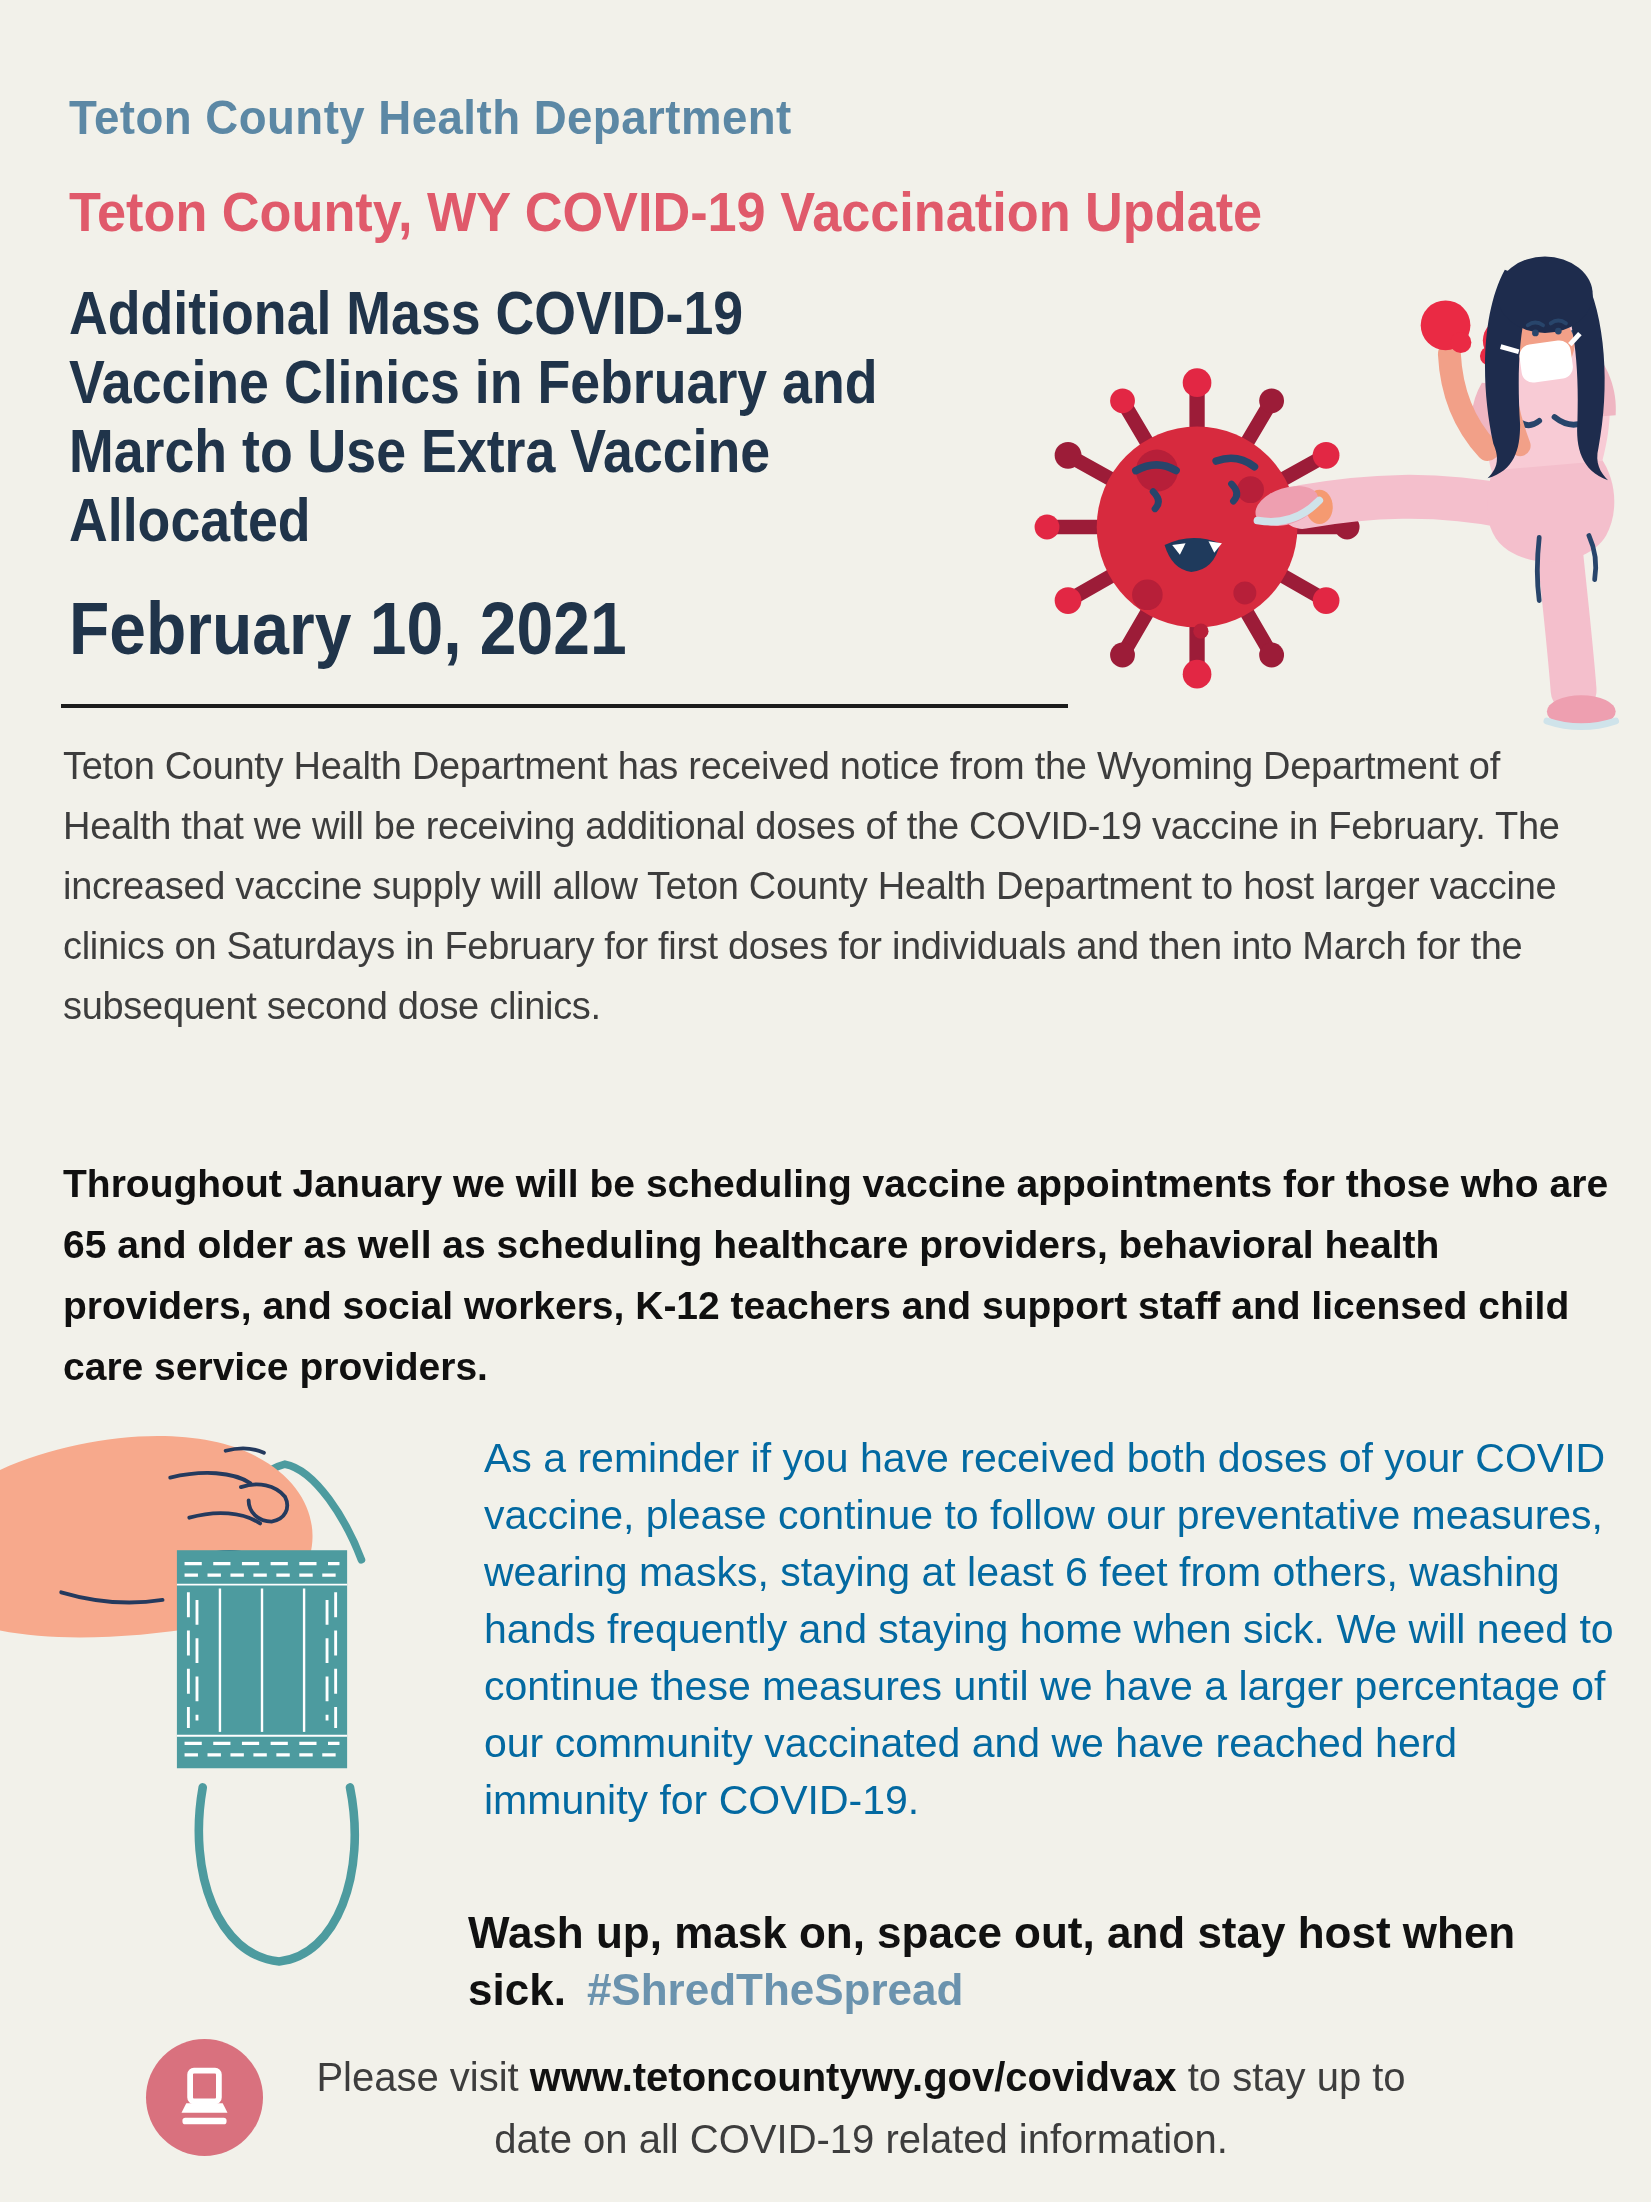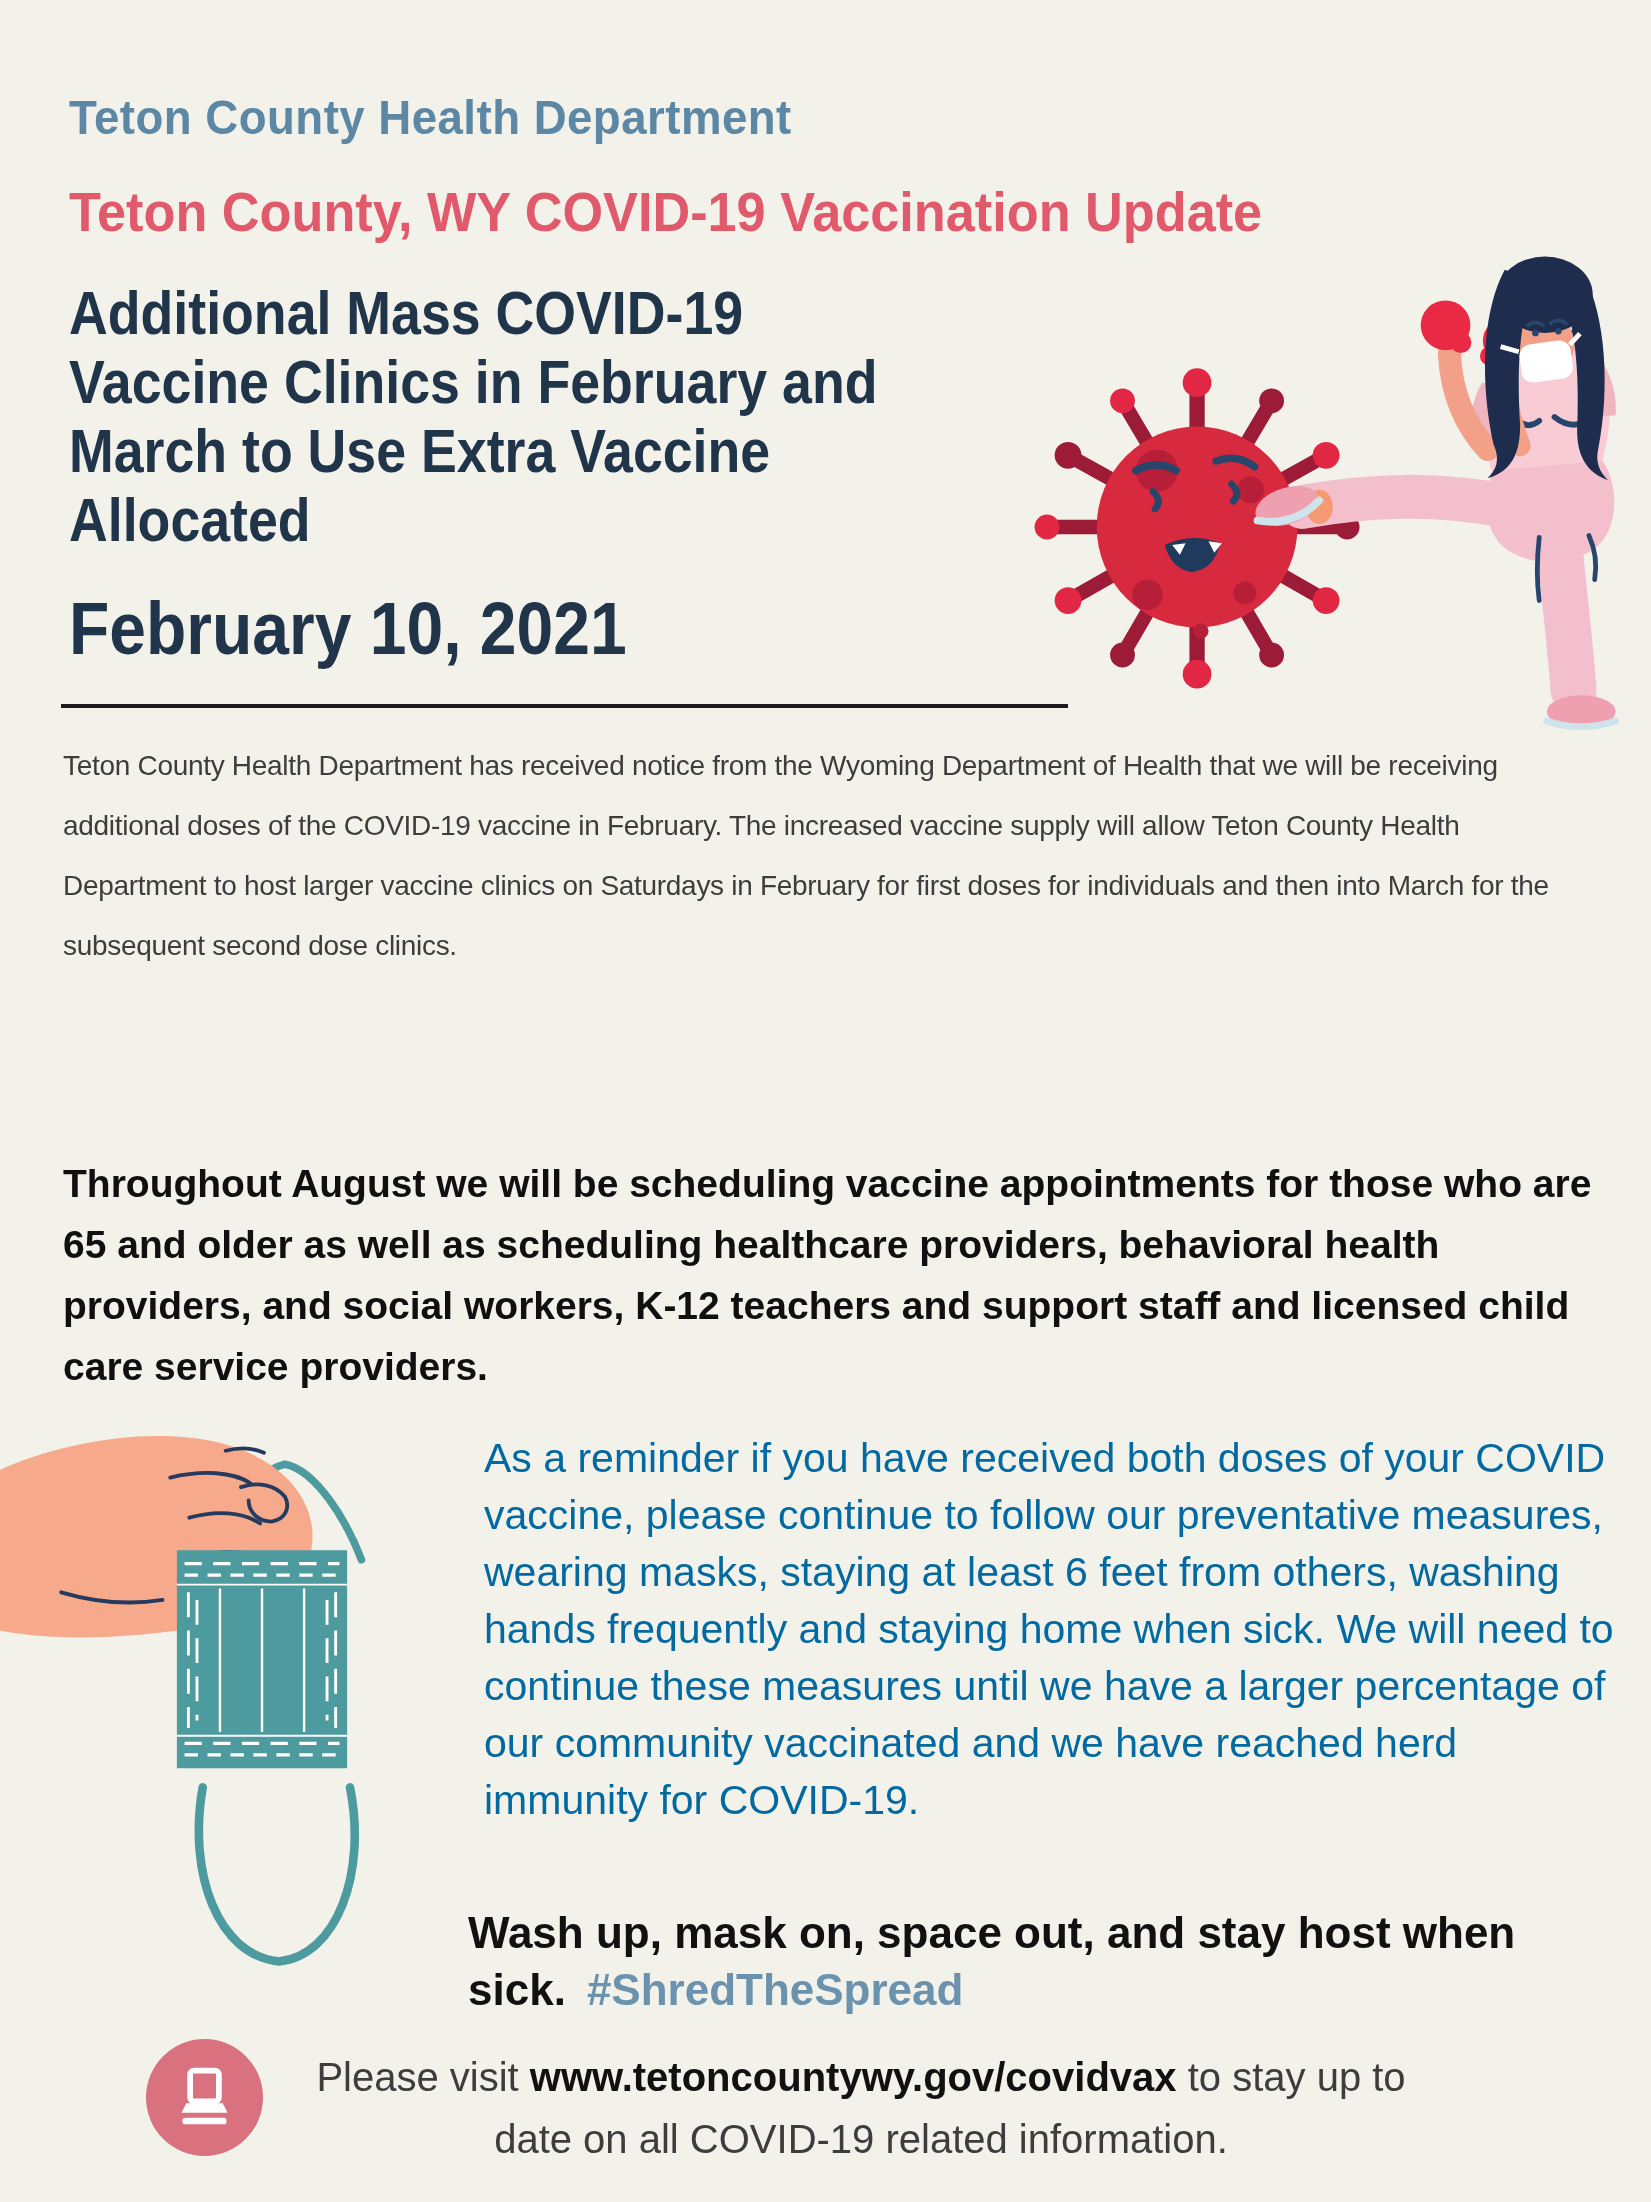--- a/index.html
+++ b/index.html
@@ -36,21 +36,21 @@
     font-size:75px;font-weight:700;color:#20344a;
     transform:scaleX(.88);transform-origin:left top;
     white-space:nowrap;
   }
   .divider{
     position:absolute;left:61px;top:704px;width:1007px;height:3.8px;
     background:#1c1c1c;
   }
   .para-intro{
     position:absolute;left:63px;top:736px;width:1510px;
-    font-size:28px;font-weight:400;color:#3d3d3d;
+    font-size:38px;font-weight:400;color:#3d3d3d;
     line-height:60px;letter-spacing:-0.3px;
   }
   .para-scheduling{
     position:absolute;left:63px;top:1153px;width:1549px;
     font-size:39px;font-weight:700;color:#101010;
     line-height:61px;
   }
   .para-reminder{
     position:absolute;left:484px;top:1430px;width:1133px;
     font-size:41px;font-weight:400;color:#0369a1;
@@ -93,21 +93,21 @@
     <div>March to Use Extra Vaccine</div>
     <div>Allocated</div>
   </div>
 
   <div class="date-line">February 10, 2021</div>
 
   <div class="divider"></div>
 
   <div class="para-intro">Teton County Health Department has received notice from the Wyoming Department of Health that we will be receiving additional doses of the COVID-19 vaccine in February. The increased vaccine supply will allow Teton County Health Department to host larger vaccine clinics on Saturdays in February for first doses for individuals and then into March for the subsequent second dose clinics.</div>
 
-  <div class="para-scheduling">Throughout August we will be scheduling vaccine appointments for those who are 65 and older as well as scheduling healthcare providers, behavioral health providers, and social workers, K-12 teachers and support staff and licensed child care service providers.</div>
+  <div class="para-scheduling">Throughout January we will be scheduling vaccine appointments for those who are 65 and older as well as scheduling healthcare providers, behavioral health providers, and social workers, K-12 teachers and support staff and licensed child care service providers.</div>
 
   <div class="para-reminder">As a reminder if you have received both doses of your COVID vaccine, please continue to follow our preventative measures, wearing masks, staying at least 6 feet from others, washing hands frequently and staying home when sick. We will need to continue these measures until we have a larger percentage of our community vaccinated and we have reached herd immunity for COVID-19.</div>
 
   <div class="tagline"><span>Wash up, mask on, space out, and stay host when sick.</span><span class="hashtag">#ShredTheSpread</span></div>
 
   <svg class="illu illu-virus-nurse" viewBox="0 0 678 550" aria-hidden="true">
     <g>
 
       <g stroke-linecap="round">
         <line x1="202" y1="321" x2="202" y2="176" stroke="#9c1c38" stroke-width="16"></line>

